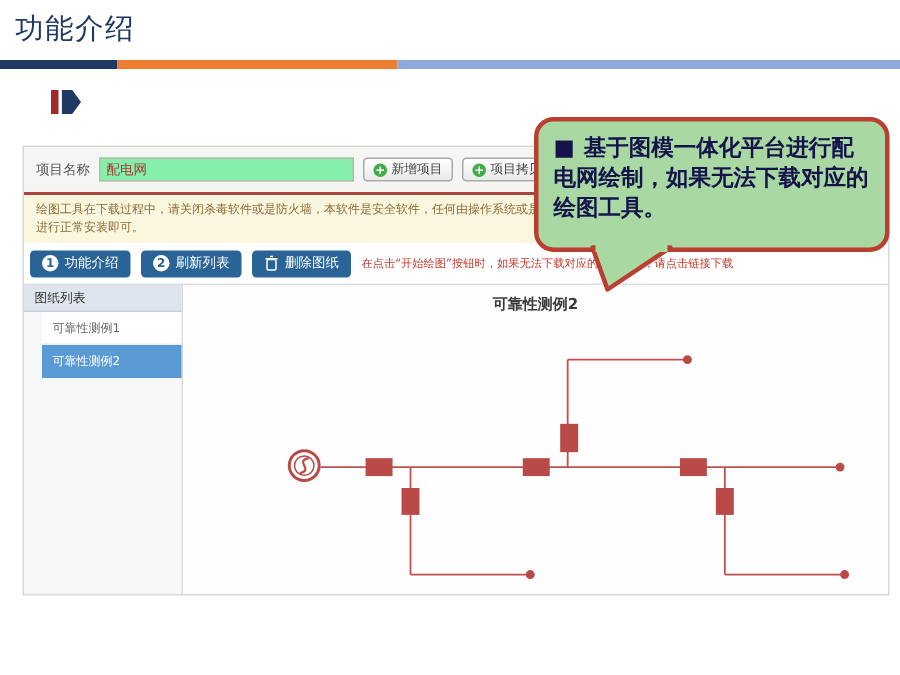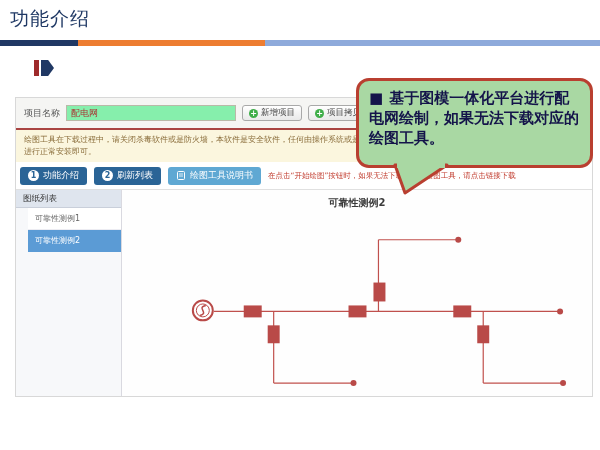--- a/index.html
+++ b/index.html
@@ -130,27 +130,27 @@
 
   <div class="toolbar">
     <button class="tb-btn">
       <span class="badge">1</span>
       <span>功能介绍</span>
     </button>
     <button class="tb-btn">
       <span class="badge">2</span>
       <span>刷新列表</span>
     </button>
-    <button class="tb-btn light">
+    <button class="tb-btn">
       <svg class="tb-icon" viewBox="0 0 10 11">
-        <rect x="1.5" y="1.5" width="7" height="8" rx="1" fill="none" stroke="#fff" stroke-width="1"></rect>
-        <line x1="3" y1="4" x2="7" y2="4" stroke="#fff" stroke-width="0.8"></line>
-        <line x1="3" y1="6" x2="7" y2="6" stroke="#fff" stroke-width="0.8"></line>
+        <rect x="2" y="3" width="6" height="7" rx="1" fill="none" stroke="#fff" stroke-width="1"></rect>
+        <line x1="1" y1="2.5" x2="9" y2="2.5" stroke="#fff" stroke-width="1"></line>
+        <line x1="4" y1="1" x2="6" y2="1" stroke="#fff" stroke-width="1"></line>
       </svg>
-      <span>绘图工具说明书</span>
+      <span>删除图纸</span>
     </button>
     <div class="tb-hint">
       <span>在点击“开始绘图”按钮时，如果无法下载对应的绘图工具，请点击链接下载</span>
     </div>
   </div>
 
   <div class="content-row">
     <div class="sidebar">
       <div class="sidebar-header">图纸列表</div>
       <div class="sidebar-item">可靠性测例1</div>

